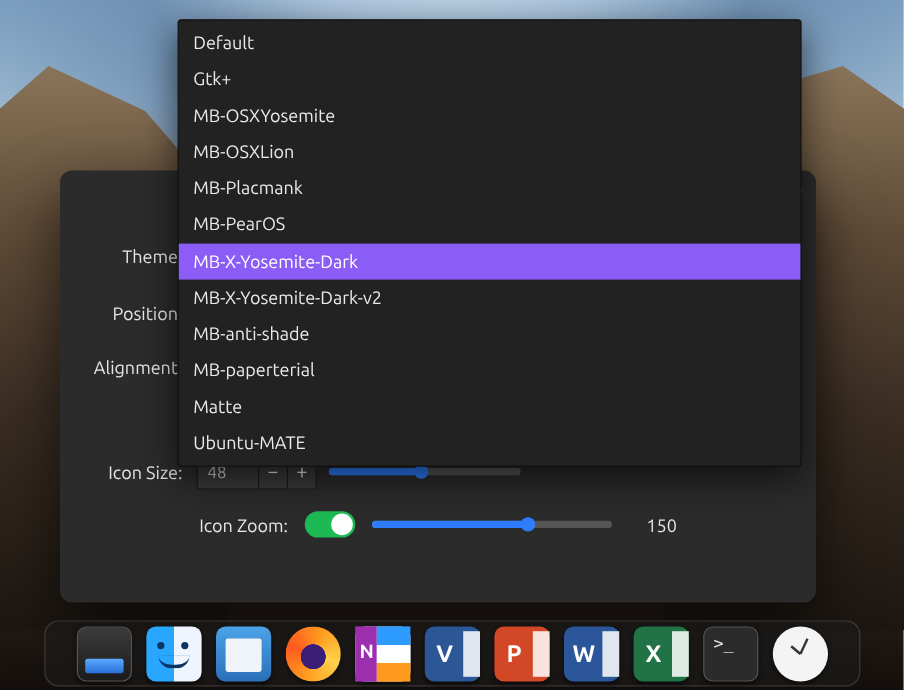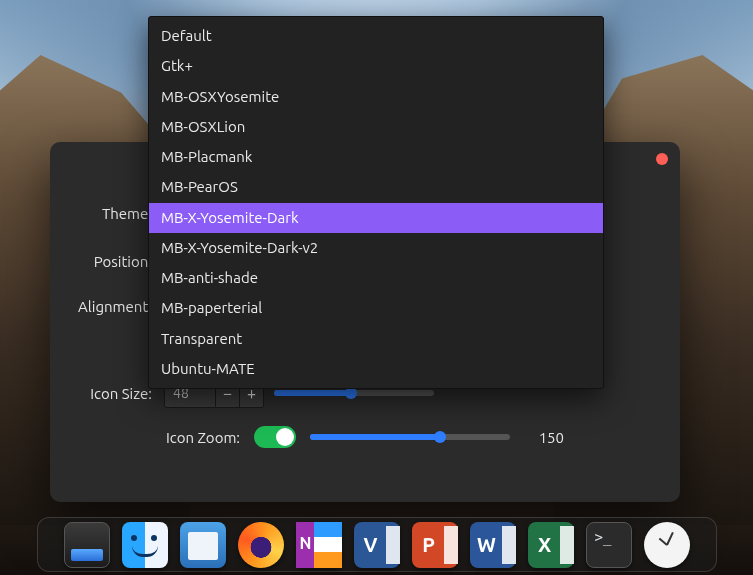--- a/index.html
+++ b/index.html
@@ -52,21 +52,21 @@
 
   .toggle { width:42px; height:22px; background:#1db954; border-radius:11px; position:relative; }
   .toggle::after { content:""; position:absolute; right:2px; top:2px; width:18px; height:18px; background:#fff; border-radius:50%; }
 
   .zoom-row { display:flex; align-items:center; justify-content:center; gap:14px; margin-top:18px; }
   .zoom-label { color:#e6e6e6; font-size:15px; }
   .zoom-val { width:40px; text-align:right; }
 
   
   .dropdown {
-    position:absolute; left:148px; top:16px; width:456px;
+    position:absolute; left:148px; top:16px; width:520px;
     background:#222; border:1px solid #111; border-radius:3px;
     box-shadow:0 10px 30px rgba(0,0,0,0.6);
     padding:4px 0;
     z-index: 10;
   }
   .dd-item {
     padding:5px 12px; color:#eaeaea; font-size:15px; cursor:pointer;
     line-height:1.35;
   }
   .dd-item.selected { background:#8b5cf6; color:#fff; }
@@ -161,21 +161,21 @@
     <div class="dd-item">Default</div>
     <div class="dd-item">Gtk+</div>
     <div class="dd-item">MB-OSXYosemite</div>
     <div class="dd-item">MB-OSXLion</div>
     <div class="dd-item">MB-Placmank</div>
     <div class="dd-item">MB-PearOS</div>
     <div class="dd-item selected">MB-X-Yosemite-Dark</div>
     <div class="dd-item">MB-X-Yosemite-Dark-v2</div>
     <div class="dd-item">MB-anti-shade</div>
     <div class="dd-item">MB-paperterial</div>
-    <div class="dd-item">Transparent</div>
+    <div class="dd-item">Matte</div>
     <div class="dd-item">Ubuntu-MATE</div>
   </div>
 
 <div class="dock-wrap" id="dock">
     <div class="dock-icon di-plank" title="Plank"></div>
     <div class="dock-icon di-finder" title="Files (Finder)"></div>
     <div class="dock-icon di-files" title="File Manager"></div>
     <div class="dock-icon di-firefox" title="Firefox"></div>
     <div class="dock-icon di-onenote" title="OneNote">
       <div class="strip"></div>

